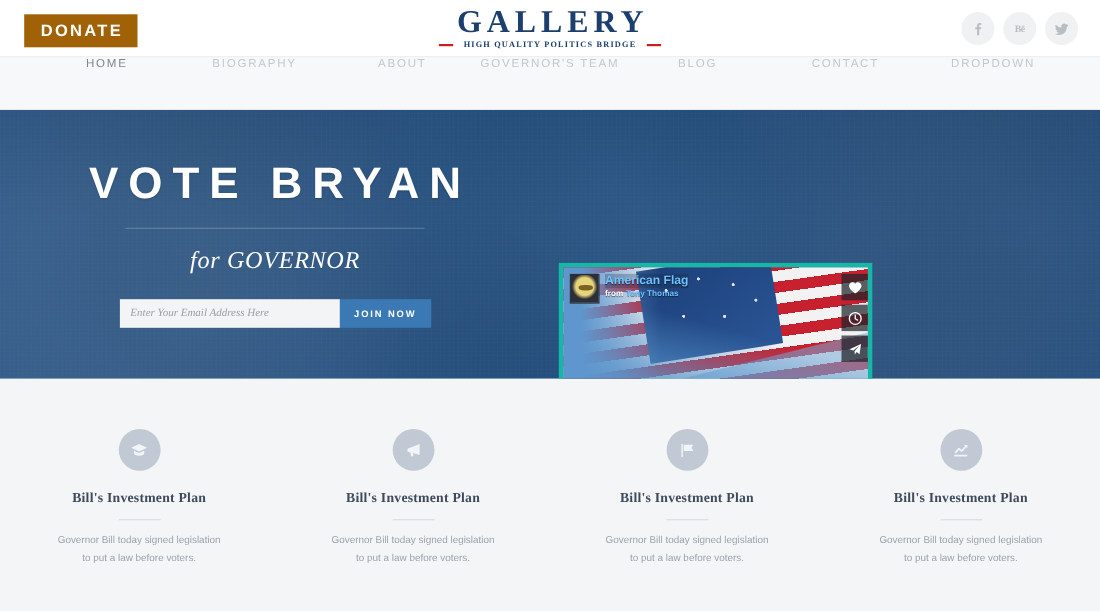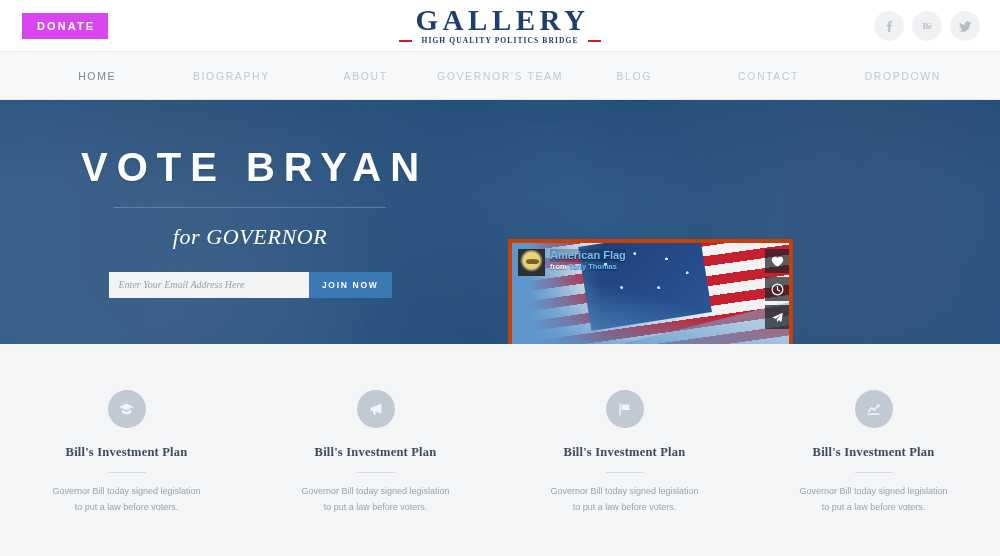--- a/index.html
+++ b/index.html
@@ -12,23 +12,23 @@
 
   
   .topbar {
     position: relative;
     height: 52px;
     background: #ffffff;
     border-bottom: 1px solid #eceef0;
   }
   .donate-btn {
     position: absolute; left: 22px; top: 13px;
-    background: #d946ef;
+    background: #a16207;
     color: #fff;
-    font-size: 11px;
+    font-size: 15px;
     font-weight: bold;
     letter-spacing: 2.1px;
     padding: 8px 13px 7px 15px;
     border: none;
     cursor: pointer;
     line-height: 1;
   }
   .logo-wrap {
     position: absolute; left: 0; right: 0; top: 5px;
     text-align: center;
@@ -77,21 +77,21 @@
 
   
   .nav {
     height: 48px;
     background: #f7f8f9;
     border-bottom: 1px solid #e8eaec;
     display: flex;
     align-items: stretch;
     justify-content: center;
   }
-  .nav-inner { display:flex; align-items:center; width: 940px; }
+  .nav-inner { display:flex; align-items:flex-start; width: 940px; }
   .nav-item {
     flex: 1 1 0;
     display: flex; align-items: center; justify-content: center;
     font-size: 10.5px;
     letter-spacing: 1.6px;
     color: #c3c8cd;
     cursor: pointer;
     position: relative;
     white-space: nowrap;
   }
@@ -194,21 +194,21 @@
     padding: 0 13px;
     cursor: pointer;
     white-space: nowrap;
   }
 
   
   .video-frame {
     position: absolute;
     left: 508px; top: 139px;
     width: 285px; height: 159px;
-    background: #c2410c;
+    background: #14b8a6;
     padding: 4px;
   }
   .video-inner {
     position: relative;
     width: 100%; height: 100%;
     overflow: hidden;
     background: #4e87bd;
   }
   .flag-bg {
     position: absolute; inset: 0;

